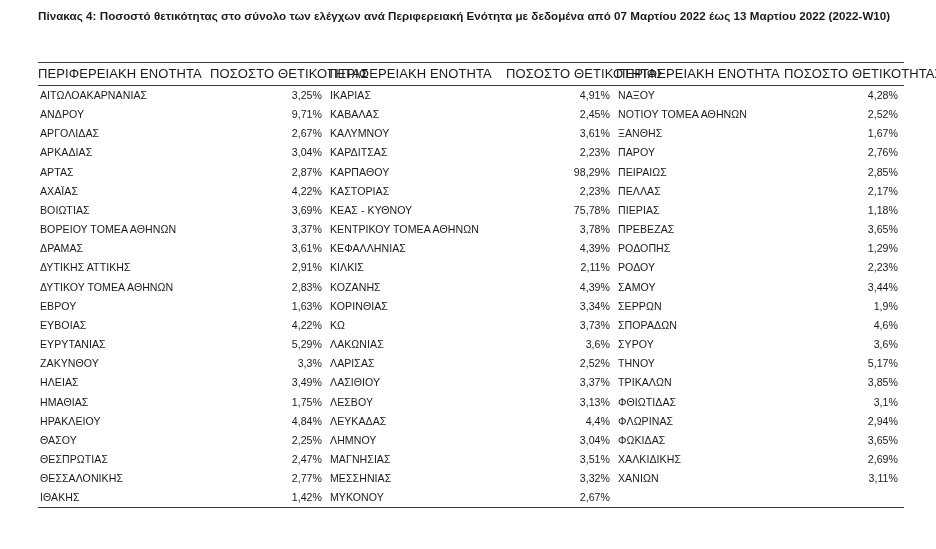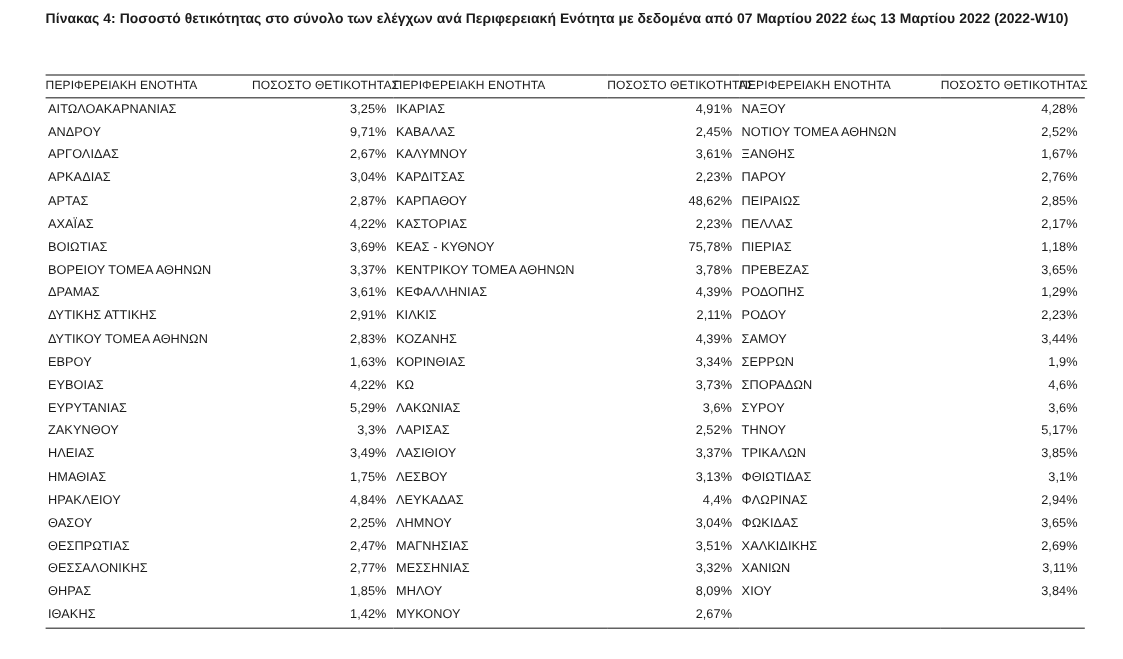--- a/index.html
+++ b/index.html
@@ -39,21 +39,21 @@
     width: 866px;
   }
   table.data {
     border-collapse: collapse;
     width: 866px;
     table-layout: fixed;
     font-size: 10.6px;
   }
   table.data thead th {
     font-weight: 400;
-    font-size: 10px;
+    font-size: 13px;
     padding: 3px 0 4px 0;
     border-top: 1.6px solid #3b3b3b;
     border-bottom: 1.1px solid #3b3b3b;
     white-space: nowrap;
     color: #1a1a1a;
     letter-spacing: 0.1px;
   }
   table.data tbody td {
     padding: 0;
     height: 19.15px;
@@ -136,21 +136,21 @@
             <td class="td-pct">3,04%</td>
             <td class="td-name">ΚΑΡΔΙΤΣΑΣ</td>
             <td class="td-pct">2,23%</td>
             <td class="td-name">ΠΑΡΟΥ</td>
             <td class="td-pct">2,76%</td>
           </tr>
           <tr>
             <td class="td-name">ΑΡΤΑΣ</td>
             <td class="td-pct">2,87%</td>
             <td class="td-name">ΚΑΡΠΑΘΟΥ</td>
-            <td class="td-pct">48,62%</td>
+            <td class="td-pct">98,29%</td>
             <td class="td-name">ΠΕΙΡΑΙΩΣ</td>
             <td class="td-pct">2,85%</td>
           </tr>
           <tr>
             <td class="td-name">ΑΧΑΪΑΣ</td>
             <td class="td-pct">4,22%</td>
             <td class="td-name">ΚΑΣΤΟΡΙΑΣ</td>
             <td class="td-pct">2,23%</td>
             <td class="td-name">ΠΕΛΛΑΣ</td>
             <td class="td-pct">2,17%</td>
@@ -269,28 +269,20 @@
           </tr>
           <tr>
             <td class="td-name">ΘΕΣΣΑΛΟΝΙΚΗΣ</td>
             <td class="td-pct">2,77%</td>
             <td class="td-name">ΜΕΣΣΗΝΙΑΣ</td>
             <td class="td-pct">3,32%</td>
             <td class="td-name">ΧΑΝΙΩΝ</td>
             <td class="td-pct">3,11%</td>
           </tr>
           <tr>
-            <td class="td-name">ΘΗΡΑΣ</td>
-            <td class="td-pct">1,85%</td>
-            <td class="td-name">ΜΗΛΟΥ</td>
-            <td class="td-pct">8,09%</td>
-            <td class="td-name">ΧΙΟΥ</td>
-            <td class="td-pct">3,84%</td>
-          </tr>
-          <tr>
             <td class="td-name">ΙΘΑΚΗΣ</td>
             <td class="td-pct">1,42%</td>
             <td class="td-name">ΜΥΚΟΝΟΥ</td>
             <td class="td-pct">2,67%</td>
             <td class="td-name"></td>
             <td class="td-pct"></td>
           </tr>
         </tbody>
     </table>
   </div>

